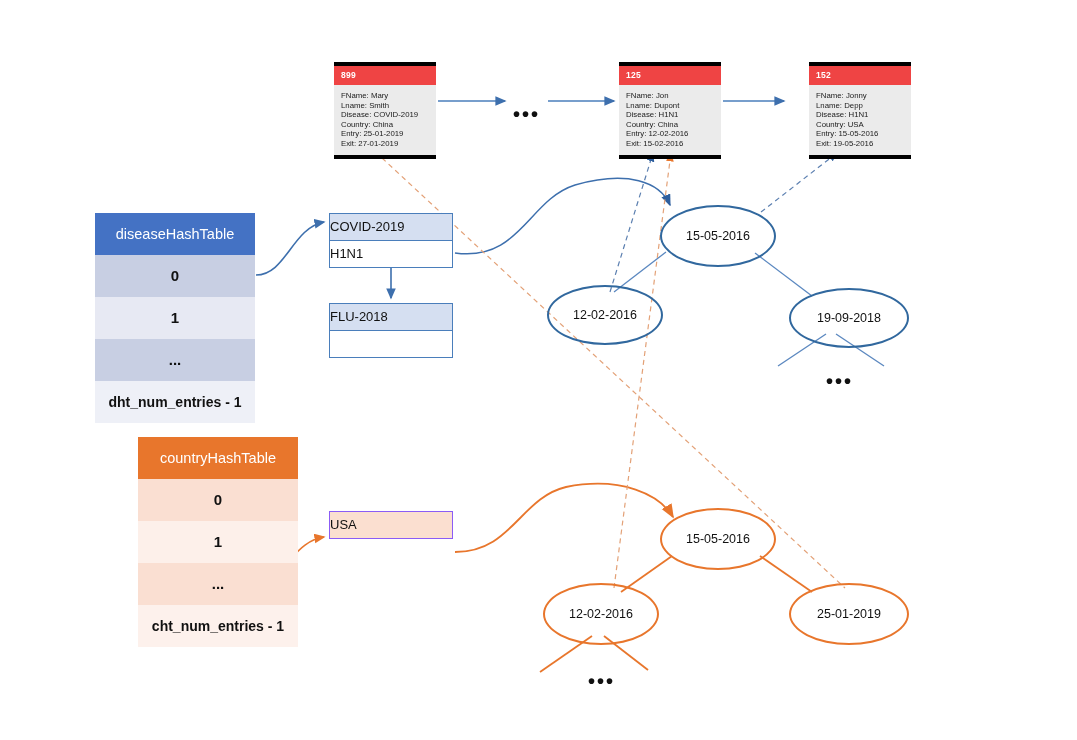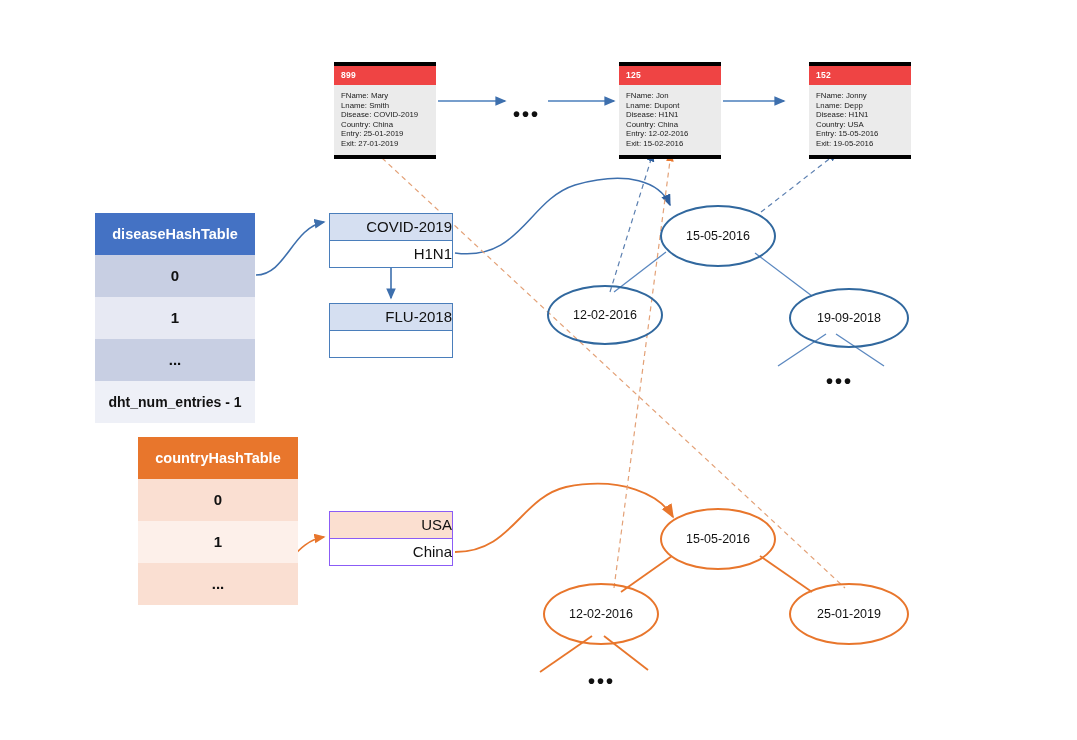--- a/index.html
+++ b/index.html
@@ -3,40 +3,40 @@
 <meta charset="utf-8">
 <style>
   html,body{margin:0;padding:0;background:#ffffff;}
   body{width:1077px;height:740px;position:relative;overflow:hidden;
        font-family:"Liberation Sans","DejaVu Sans",sans-serif;color:#111;}
   #stage{position:absolute;left:0;top:0;width:1077px;height:740px;}
   svg.edges{position:absolute;left:0;top:0;width:1077px;height:740px;pointer-events:none;}
 
   
   .htable{position:absolute;width:160px;}
-  .ht-head{height:42px;line-height:42px;text-align:center;font-weight:bold;
+  .ht-head{height:42px;line-height:42px;text-align:center;font-weight:normal;
            font-size:14.5px;color:#ffffff;}
   .ht-row{height:42px;line-height:42px;text-align:center;font-weight:bold;font-size:15px;color:#111;}
   .ht-row.last{font-size:14px;}
   #dht{left:95px;top:213px;}
   #dht .ht-head{background:#4472c4;}
   #dht .r0{background:#c8cfe3;}
   #dht .r1{background:#e7e9f3;}
   #dht .r2{background:#c8cfe3;}
   #dht .r3{background:#eef0f7;}
   #cht{left:95px;top:437px;padding-left:43px;}
   #cht .ht-head{background:#e8762c;}
   #cht .r0{background:#fadfd2;}
   #cht .r1{background:#fdf0ea;}
   #cht .r2{background:#fadfd2;}
   #cht .r3{background:#fdf1ec;}
 
   
   .bucket{position:absolute;width:124px;}
-  .bucket .cell{height:26px;line-height:26px;text-align:right;font-size:15px;}
+  .bucket .cell{height:26px;line-height:26px;text-align:left;font-size:13px;}
   .b-blue .cell{border:1px solid #4a7ebb;}
   .b-blue .cell.f{background:#d5dff1;}
   .b-blue .cell.e{background:#ffffff;border-top:none;}
   .b-orange .cell{border:1px solid #8b5cf6;}
   .b-orange .cell.f{background:#fbdfd0;}
   .b-orange .cell.e{background:#ffffff;border-top:none;}
   #bk-covid{left:329px;top:213px;}
   #bk-flu{left:329px;top:303px;}
   #bk-usa{left:329px;top:511px;}
 
@@ -177,35 +177,35 @@
     <div class="ht-row r1">1</div>
     <div class="ht-row r2">...</div>
     <div class="ht-row r3 last">dht_num_entries - 1</div>
   </div>
 
   <div class="htable" id="cht">
     <div class="ht-head">countryHashTable</div>
     <div class="ht-row r0">0</div>
     <div class="ht-row r1">1</div>
     <div class="ht-row r2">...</div>
+    <div class="ht-row r3 last">cht_num_entries - 1</div>
   </div>
 
   <div class="bucket b-blue" id="bk-covid">
     <div class="cell f">COVID-2019</div>
     <div class="cell e">H1N1</div>
   </div>
 
   <div class="bucket b-blue" id="bk-flu">
     <div class="cell f">FLU-2018</div>
     <div class="cell e"></div>
   </div>
 
   <div class="bucket b-orange" id="bk-usa">
     <div class="cell f">USA</div>
-    <div class="cell e">China</div>
   </div>
 
   <div class="node blue" style="left:660px;top:205px;width:112px;height:58px;">15-05-2016</div>
   <div class="node blue" style="left:547px;top:285px;width:112px;height:56px;">12-02-2016</div>
   <div class="node blue" style="left:789px;top:288px;width:116px;height:56px;">19-09-2018</div>
   <div class="dots" style="left:826px;top:371px;">•••</div>
 
   <div class="node orange" style="left:660px;top:508px;width:112px;height:58px;">15-05-2016</div>
   <div class="node orange" style="left:543px;top:583px;width:112px;height:58px;">12-02-2016</div>
   <div class="node orange" style="left:789px;top:583px;width:116px;height:58px;">25-01-2019</div>

